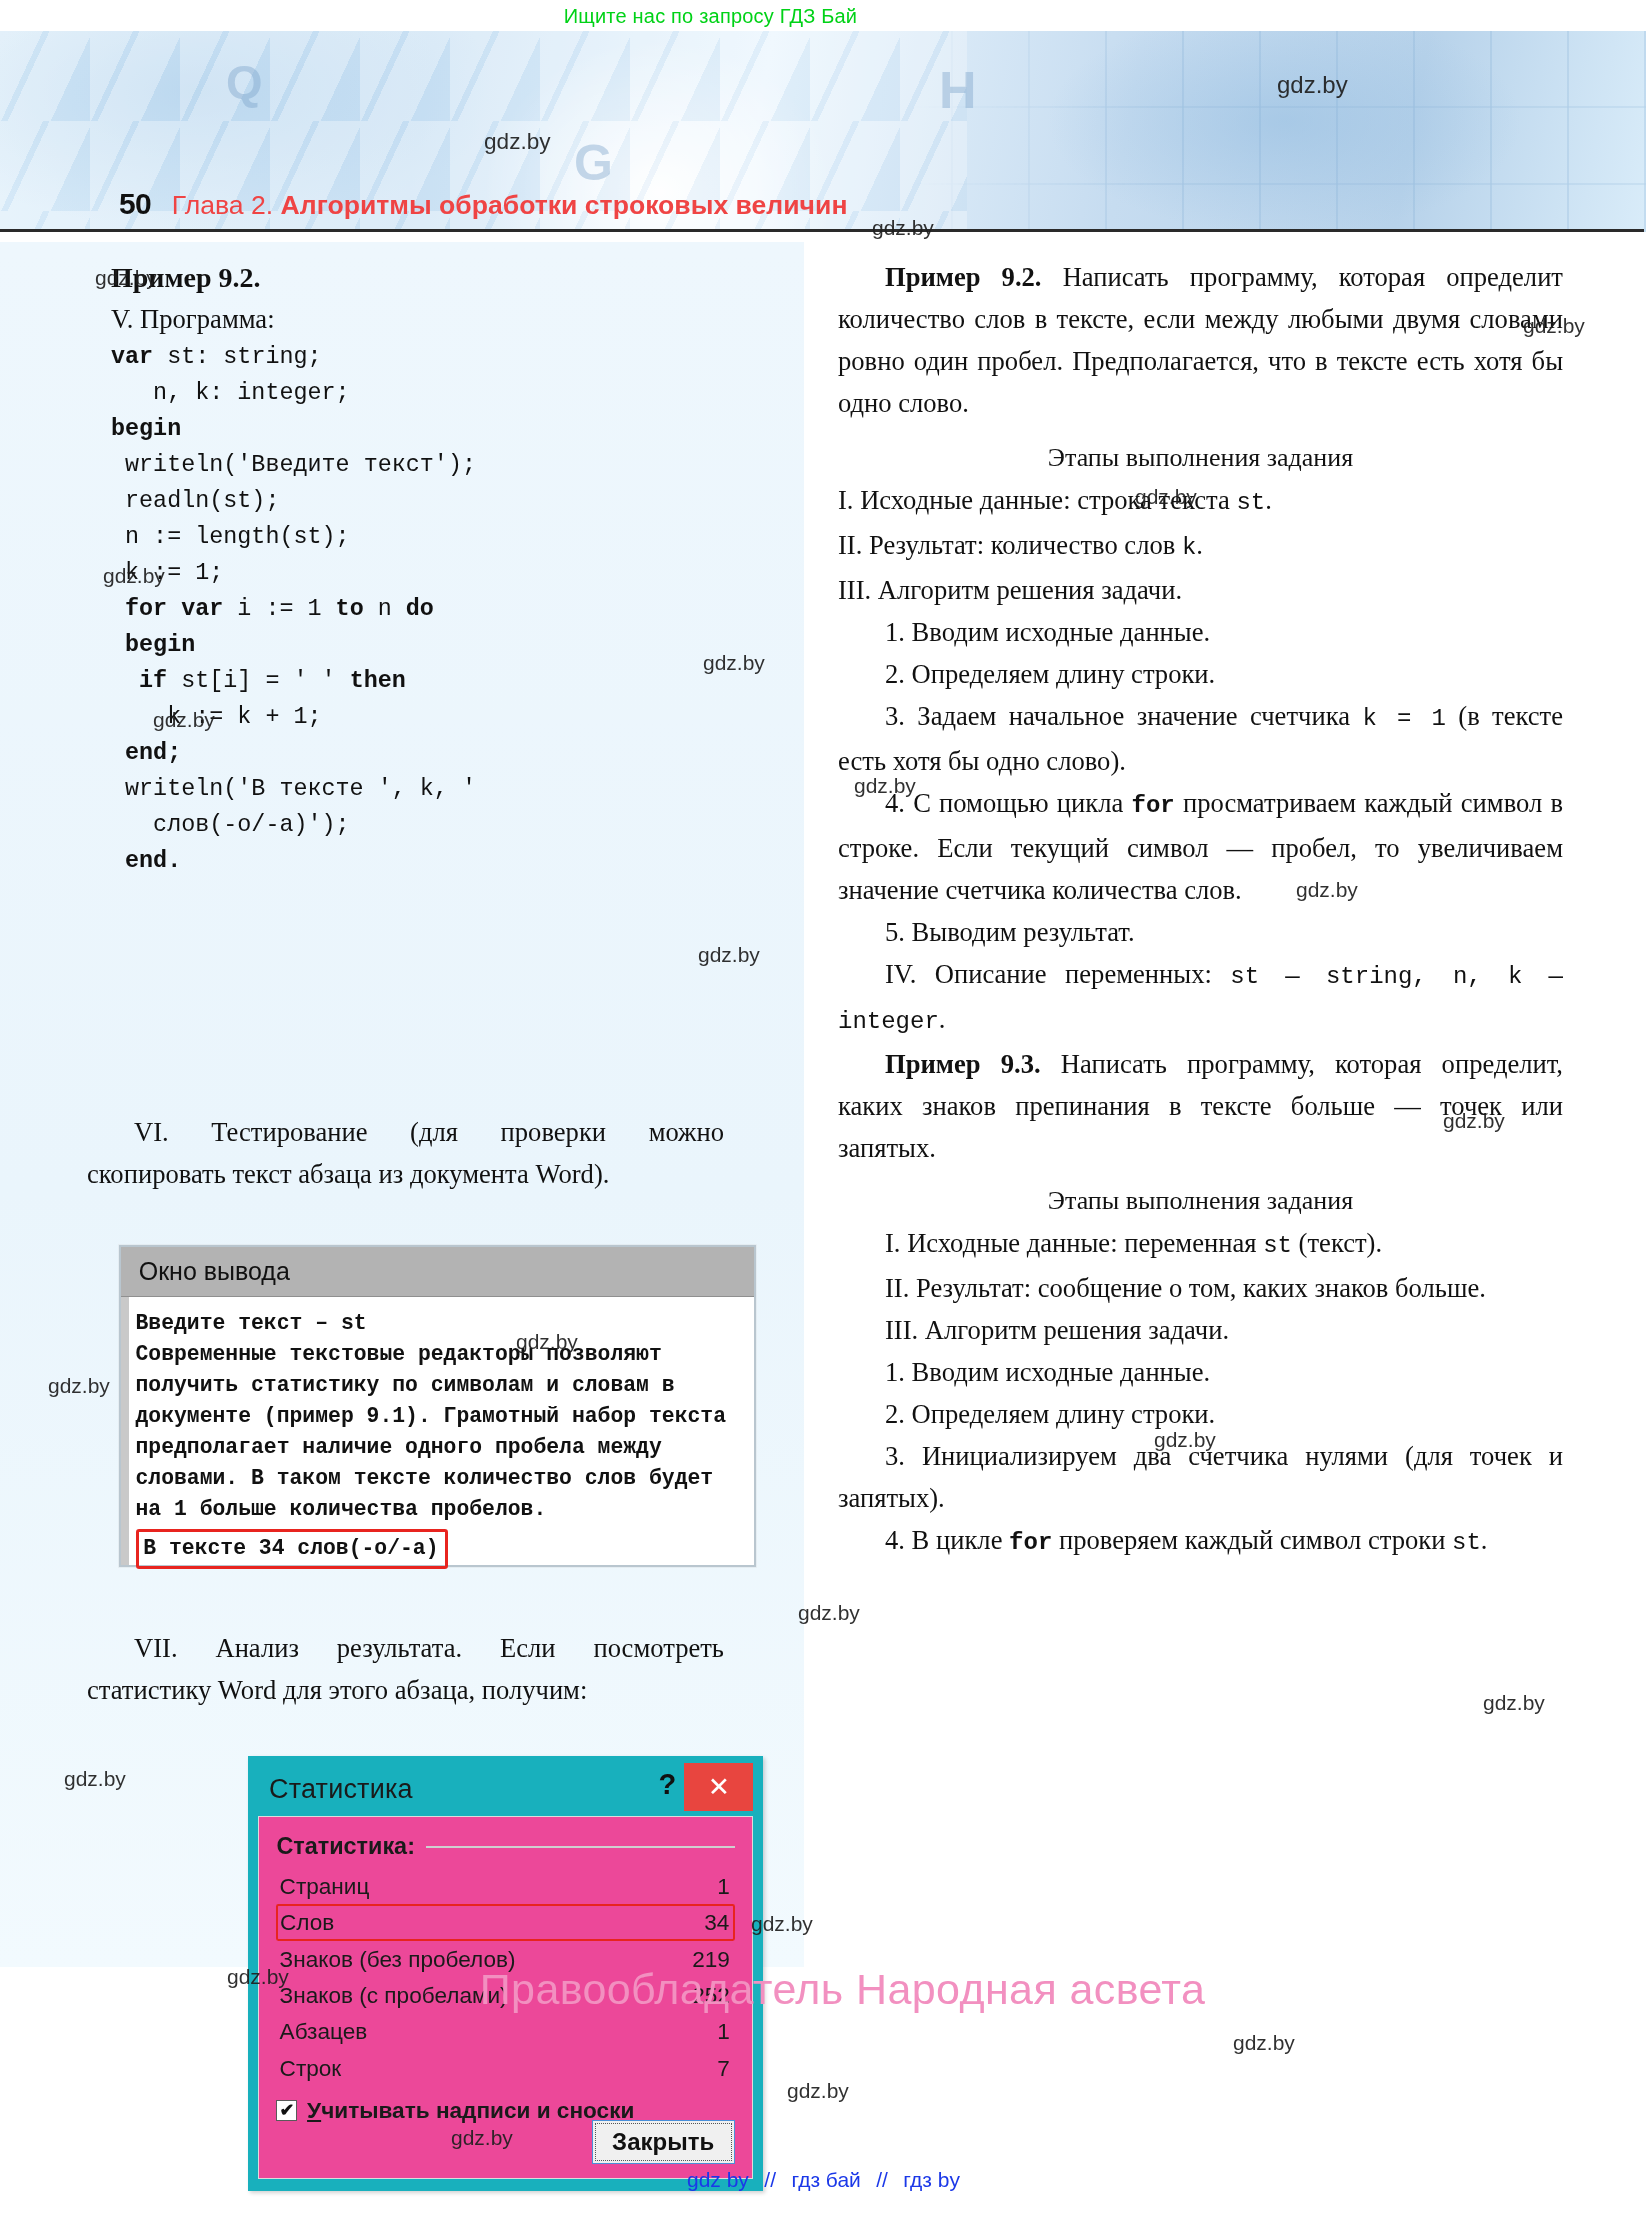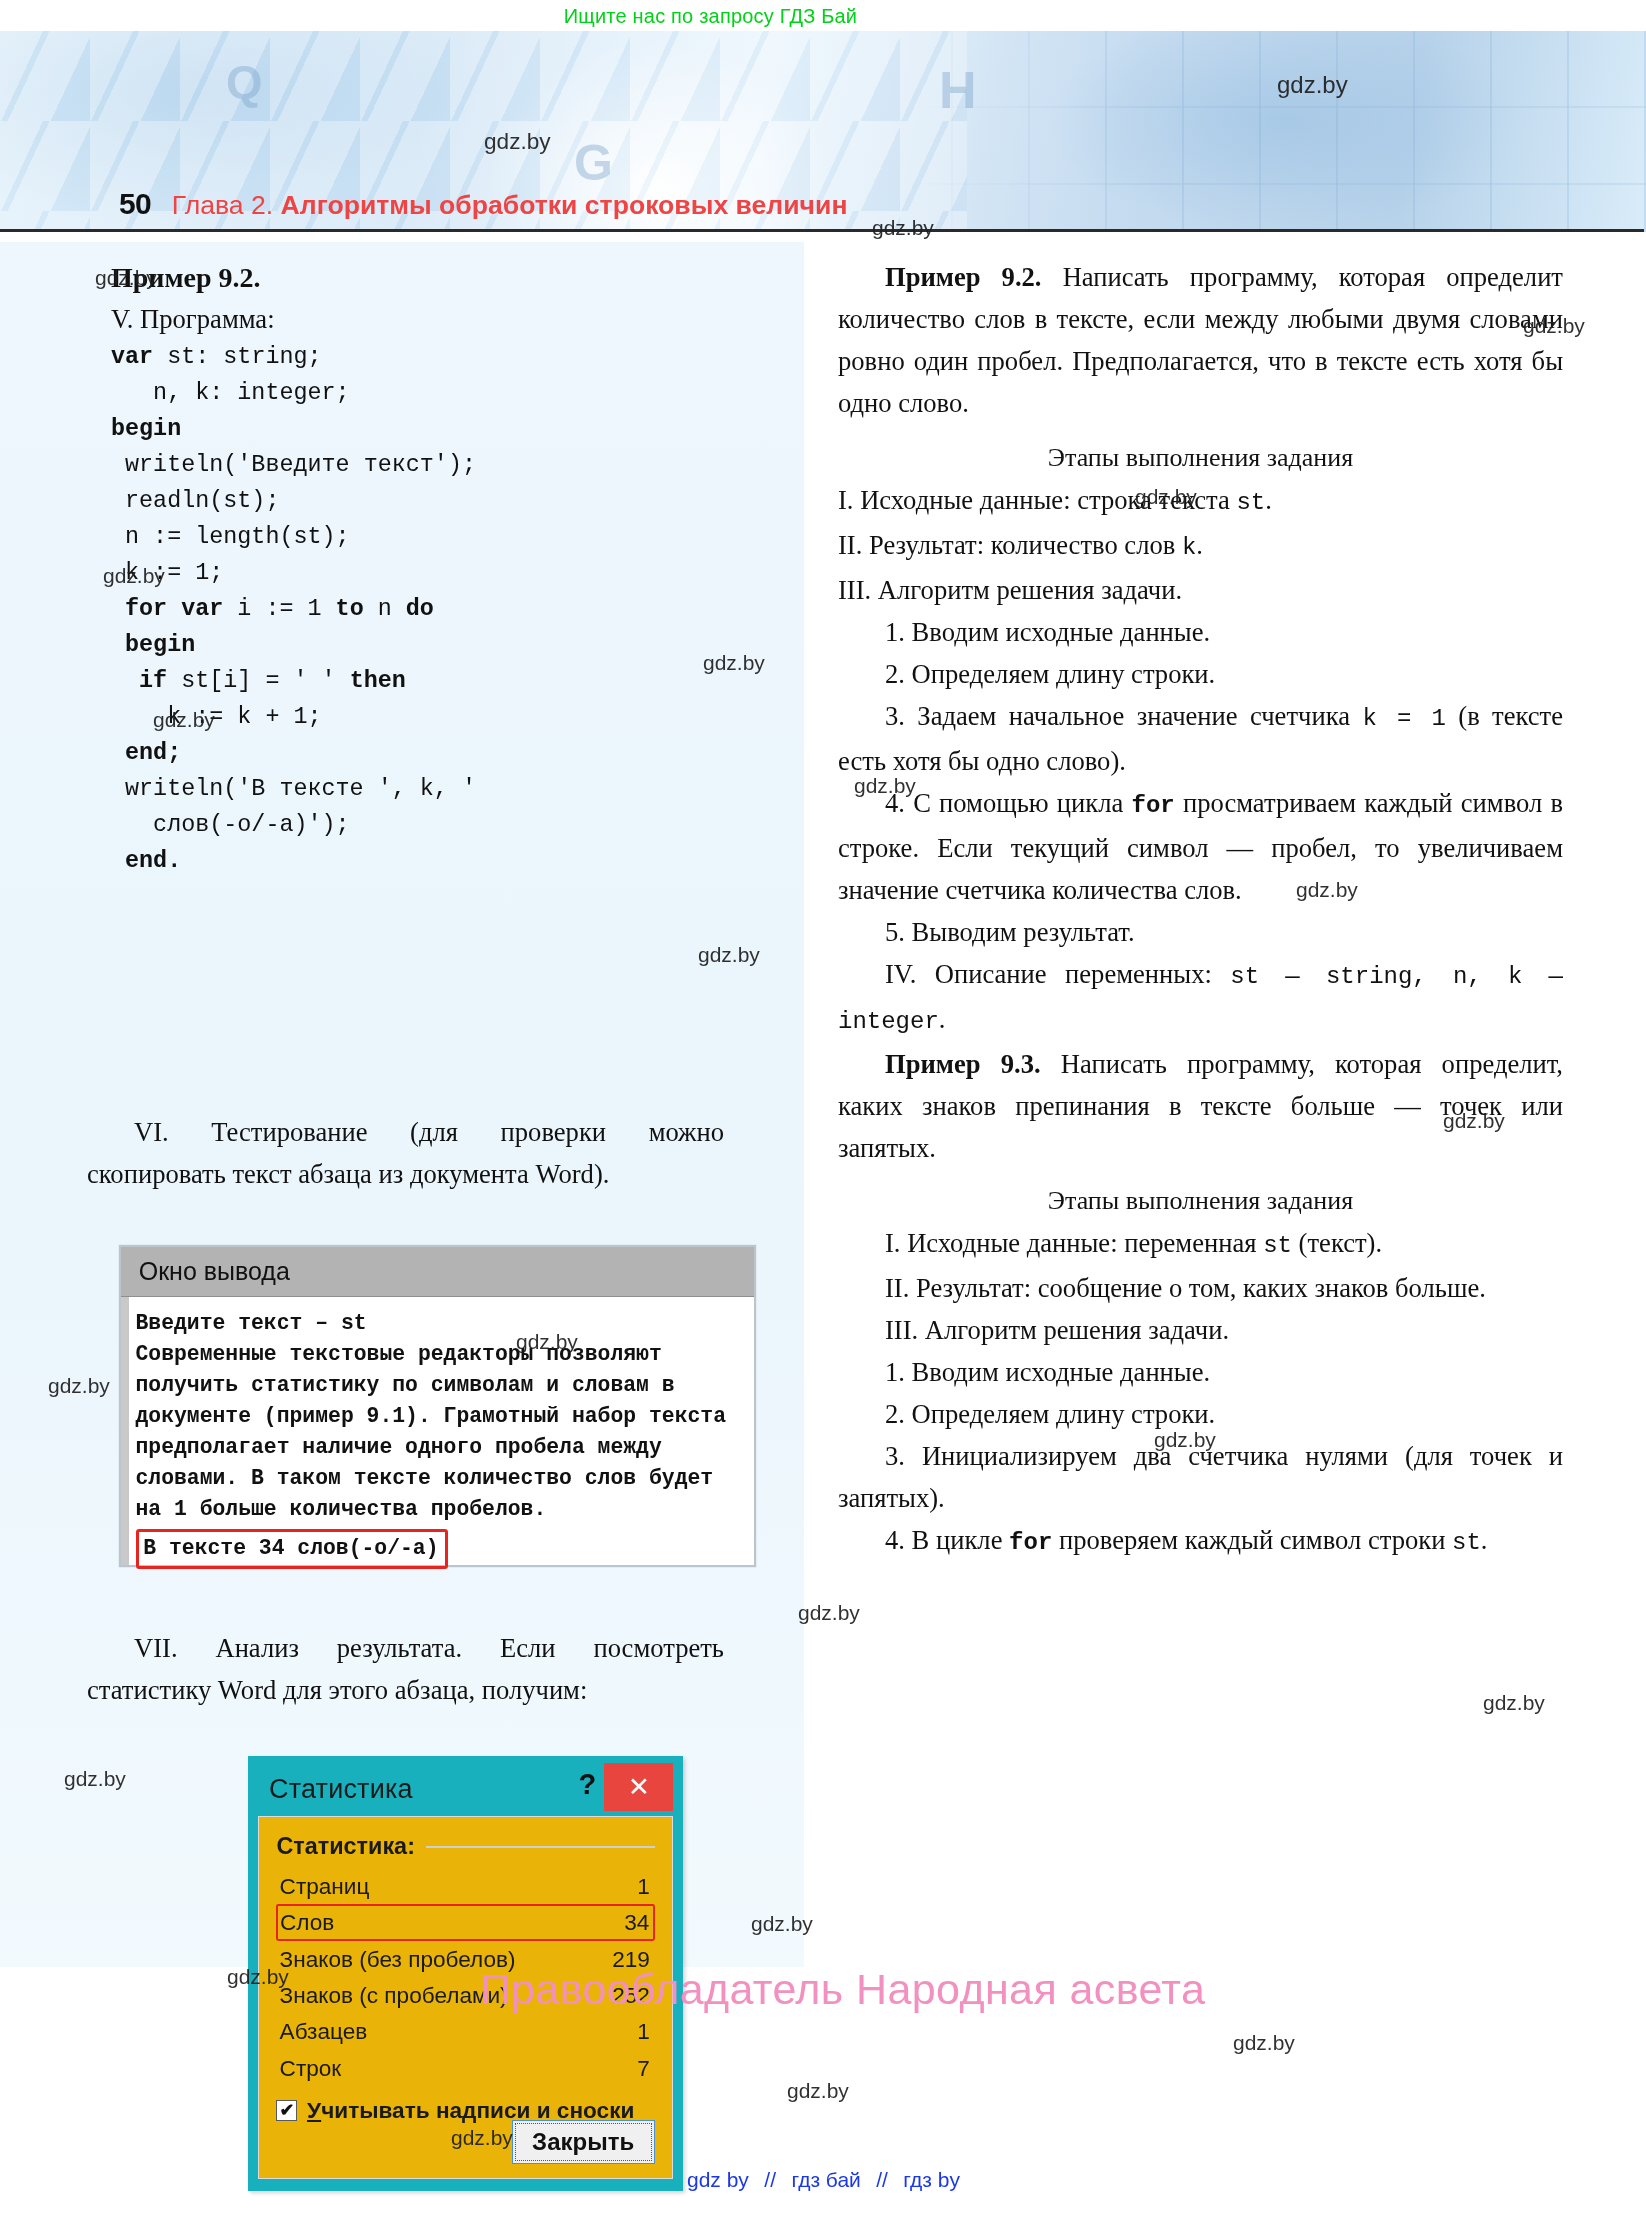--- a/index.html
+++ b/index.html
@@ -134,21 +134,21 @@
   }
   #output-window .ow-scroll-left {
     position: absolute; left: 0; top: 50px; width: 8px; bottom: 0; background: #c9c9c9;
   }
 
   
   .analysis-par { position: absolute; left: 87px; top: 1385px; width: 637px; }
 
   
   #stats-dialog {
-    position: absolute; left: 248px; top: 1514px; width: 435px; height: 435px;
+    position: absolute; left: 248px; top: 1514px; width: 515px; height: 435px;
     background: #18b0bd; padding: 7.3px 9.7px 11.3px 9.7px;
     box-shadow: 1.6px 2.4px 4px rgba(0,0,0,.18);
     text-align: center;
   }
   #stats-dialog .sd-titlebar {
     position: relative; height: 53px; display: flex; align-items: center;
   }
   #stats-dialog .sd-title {
     font-family: "Liberation Sans", sans-serif; font-size: 27px; color: #1a1a1a;
     padding-left: 11.3px; letter-spacing: 0.2px;
@@ -157,21 +157,21 @@
     position: absolute; right: 77px; top: 4.8px;
     font-family: "Liberation Sans", sans-serif; font-size: 29px; font-weight: 700; color: #111;
   }
   #stats-dialog .sd-close {
     position: absolute; right: 0; top: 0; width: 69px; height: 48px;
     background: #e8453f; color: #fff;
     font-family: "Liberation Sans", sans-serif; font-size: 26.6px;
     display: flex; align-items: center; justify-content: center;
   }
   #stats-dialog .sd-body {
-    background: #eab308; height: 363px; padding: 16px 17.7px 13px 17.7px;
+    background: #ec4899; height: 363px; padding: 16px 17.7px 13px 17.7px;
     border: 0.8px solid #dcdcdc; position: relative;
   }
   #stats-dialog .sd-group {
     display: flex; align-items: center; gap: 11.3px; margin-bottom: 8px;
   }
   #stats-dialog .sd-group .g-label {
     font-family: "Liberation Sans", sans-serif; font-size: 23.4px; font-weight: 700; color: #1a1a1a;
     white-space: nowrap;
   }
   #stats-dialog .sd-group .g-rule { flex: 1; height: 1.6px; background: #cfcfcf; }

